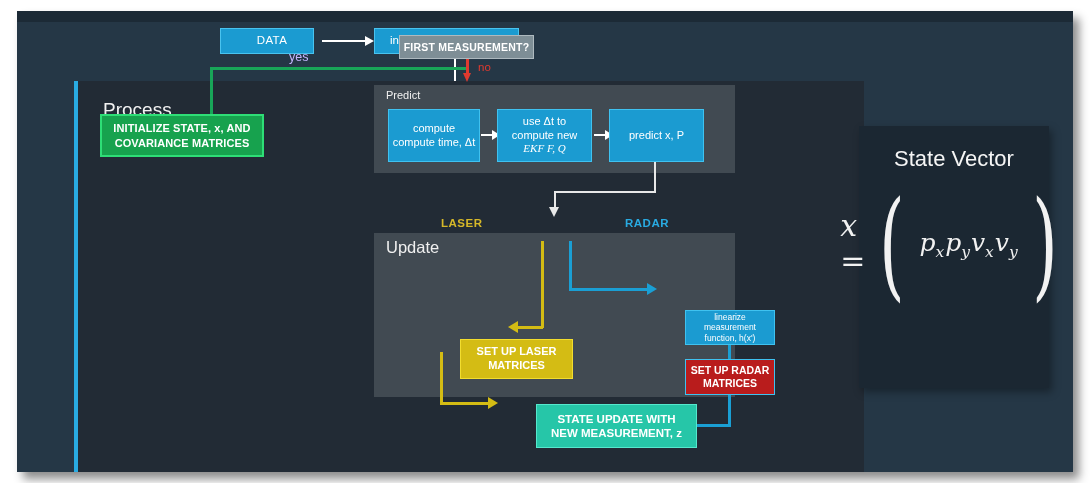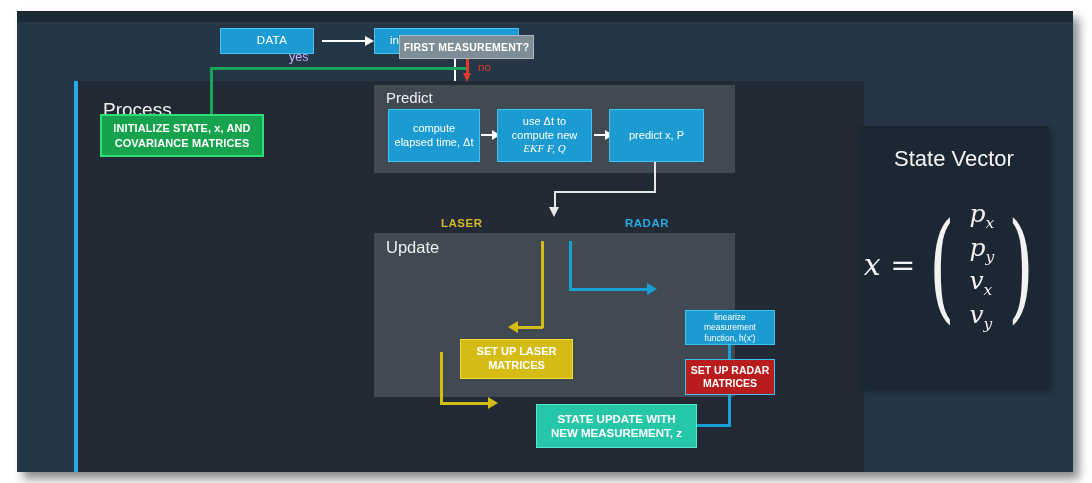--- a/index.html
+++ b/index.html
@@ -180,21 +180,21 @@
   #predict-container {
     position: absolute;
     left: 357px; top: 74px;
     width: 361px; height: 88px;
     background: #414a52;
   }
   #predict-title {
     position: absolute;
     left: 12px; top: 4px;
     color: #f0f0f0;
-    font-size: 15px;
+    font-size: 11px;
   }
   .predict-box {
     background: #1b9bd1;
     border: 1.5px solid #3fc2f0;
     font-size: 11px;
     line-height: 1.25;
   }
   #box-compute-elapsed { left: 371px; top: 98px; width: 92px; height: 53px; }
   #box-use-dt         { left: 480px; top: 98px; width: 95px; height: 53px; }
   #box-predict-xp     { left: 592px; top: 98px; width: 95px; height: 53px; }
@@ -378,21 +378,22 @@
   .paren {
     font-family: "DejaVu Serif", serif;
     font-size: 118px;
     line-height: 0.76;
     font-weight: 300;
     transform: scaleX(0.55);
     color: #f2f2f2;
   }
   #sv-components {
     display: flex;
-    flex-direction: column;
+    flex-direction: row;
+    align-items: center;
     gap: 1px;
     font-family: "DejaVu Serif", serif;
     font-style: italic;
     font-size: 25px;
     line-height: 1.14;
   }
   .sv-comp sub {
     font-size: 0.62em;
     font-style: italic;
   }
@@ -436,21 +437,21 @@
       </div>
     </div>
 
     <div id="predict-container">
       <div id="predict-title">Predict</div>
     </div>
 
     <div class="node predict-box" id="box-compute-elapsed">
       <div>
         <div>compute</div>
-        <div>elapsed time, Δt</div>
+        <div>compute time, Δt</div>
       </div>
     </div>
 
     <div class="sm-arrow" id="arrow-p1"></div>
 
     <div class="node predict-box" id="box-use-dt">
       <div>
         <div>use Δt to</div>
         <div>compute new</div>
         <div style="font-family:'Liberation Serif',serif;font-style:italic;">EKF F, Q</div>

